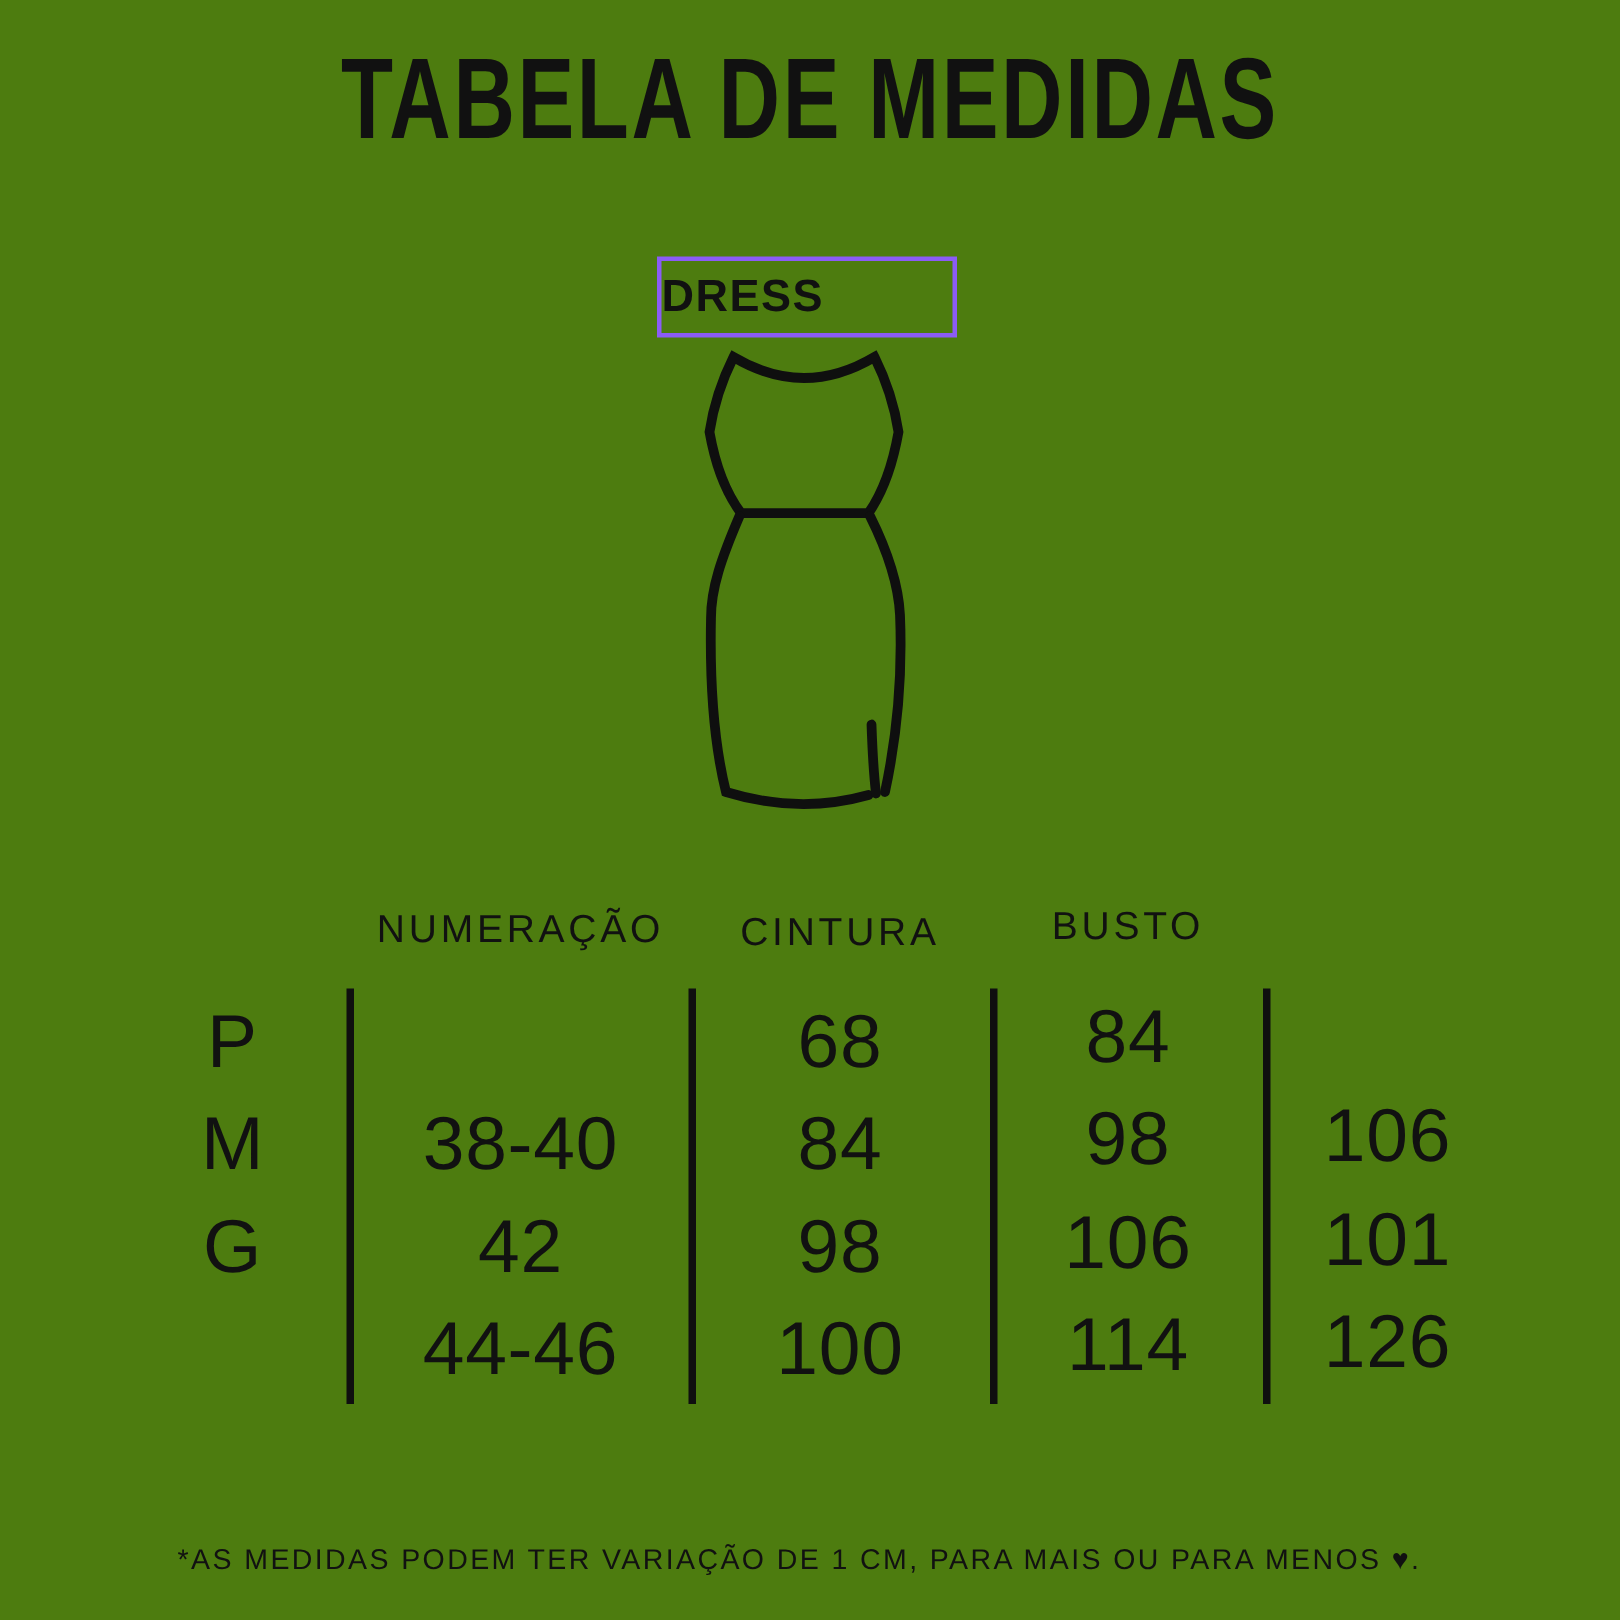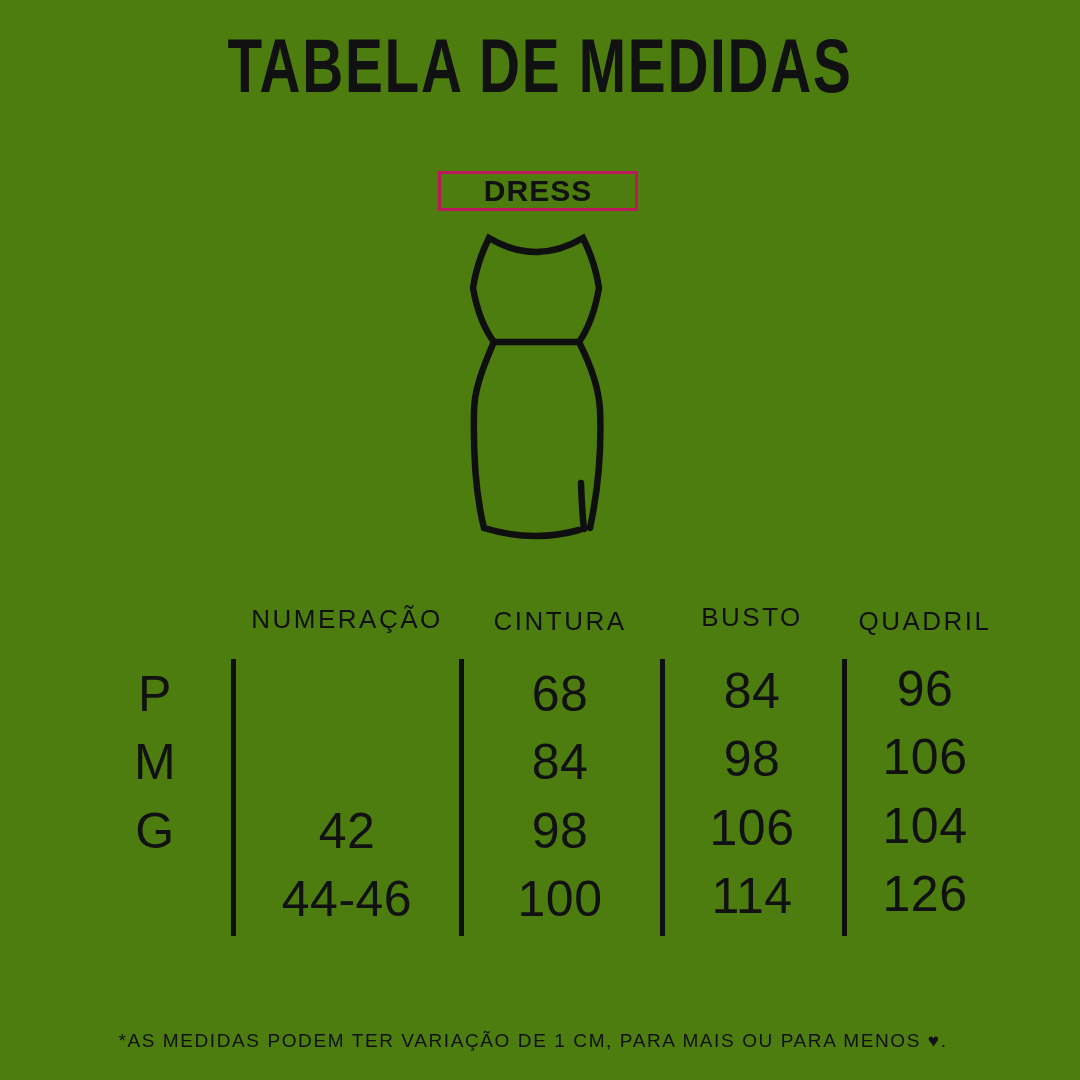--- a/index.html
+++ b/index.html
@@ -13,23 +13,23 @@
   }
   .title{
     position:absolute;top:24px;left:0;right:0;margin:0;
     text-align:center;
     font-size:66px;font-weight:700;letter-spacing:2px;
     transform:scale(0.86,1.16);
     transform-origin:50% 20%;
     white-space:nowrap;
   }
   .dress-box{
-    position:absolute;left:438px;top:171px;width:200px;height:40px;
-    border:3px solid #be185d;box-sizing:border-box;
-    display:flex;align-items:center;justify-content:center;
+    position:absolute;left:438px;top:171px;width:200px;height:54px;
+    border:3px solid #8b5cf6;box-sizing:border-box;
+    display:flex;align-items:center;
   }
   .dress-box span{font-size:30px;font-weight:700;letter-spacing:1px;}
   .dress-svg{position:absolute;left:430px;top:225px;}
   .hdr{
     position:absolute;top:608px;width:200px;
     text-align:center;font-size:26px;letter-spacing:2.5px;
     line-height:26px;white-space:nowrap;
   }
   .cell{
     position:absolute;width:200px;height:69px;
@@ -69,42 +69,41 @@
       <path stroke-linejoin="miter" d="M489,238 Q477,262 473,288 Q479,322 494,342 L579,342 Q593,322 599,288 Q595,262 583,238 Q536,266 489,238 Z"></path>
       <path d="M493,344 C481,372 474,392 474,412 C473,462 477,500 484,528 Q533,543 579,530"></path>
       <path d="M580,344 C593,370 599,390 600,410 C602,458 596,500 590,528"></path>
       <path d="M581,483 Q582,512 584,529"></path>
     </g>
   </svg>
 
   <div class="hdr c1">NUMERAÇÃO</div>
   <div class="hdr c3">BUSTO</div>
   <div class="hdr c2">CINTURA</div>
-  <div class="hdr c4">QUADRIL</div>
 
   <div class="vline v1"></div>
   <div class="vline v2"></div>
   <div class="vline v3"></div>
   <div class="vline v4"></div>
 
   <div class="cell c0 r0">P</div>
   <div class="cell c2 r0">68</div>
   <div class="cell c3 r0">84</div>
-  <div class="cell c4 r0">96</div>
 
   <div class="cell c0 r1">M</div>
+  <div class="cell c1 r1">38-40</div>
   <div class="cell c2 r1">84</div>
   <div class="cell c3 r1">98</div>
   <div class="cell c4 r1">106</div>
 
   <div class="cell c0 r2">G</div>
   <div class="cell c1 r2">42</div>
   <div class="cell c2 r2">98</div>
   <div class="cell c3 r2">106</div>
-  <div class="cell c4 r2">104</div>
+  <div class="cell c4 r2">101</div>
 
   <div class="cell c1 r3">44-46</div>
   <div class="cell c2 r3">100</div>
   <div class="cell c3 r3">114</div>
   <div class="cell c4 r3">126</div>
 
   <div class="footnote">*AS MEDIDAS PODEM TER VARIAÇÃO DE 1 CM, PARA MAIS OU PARA MENOS ♥.</div>
 
 </div>
 

